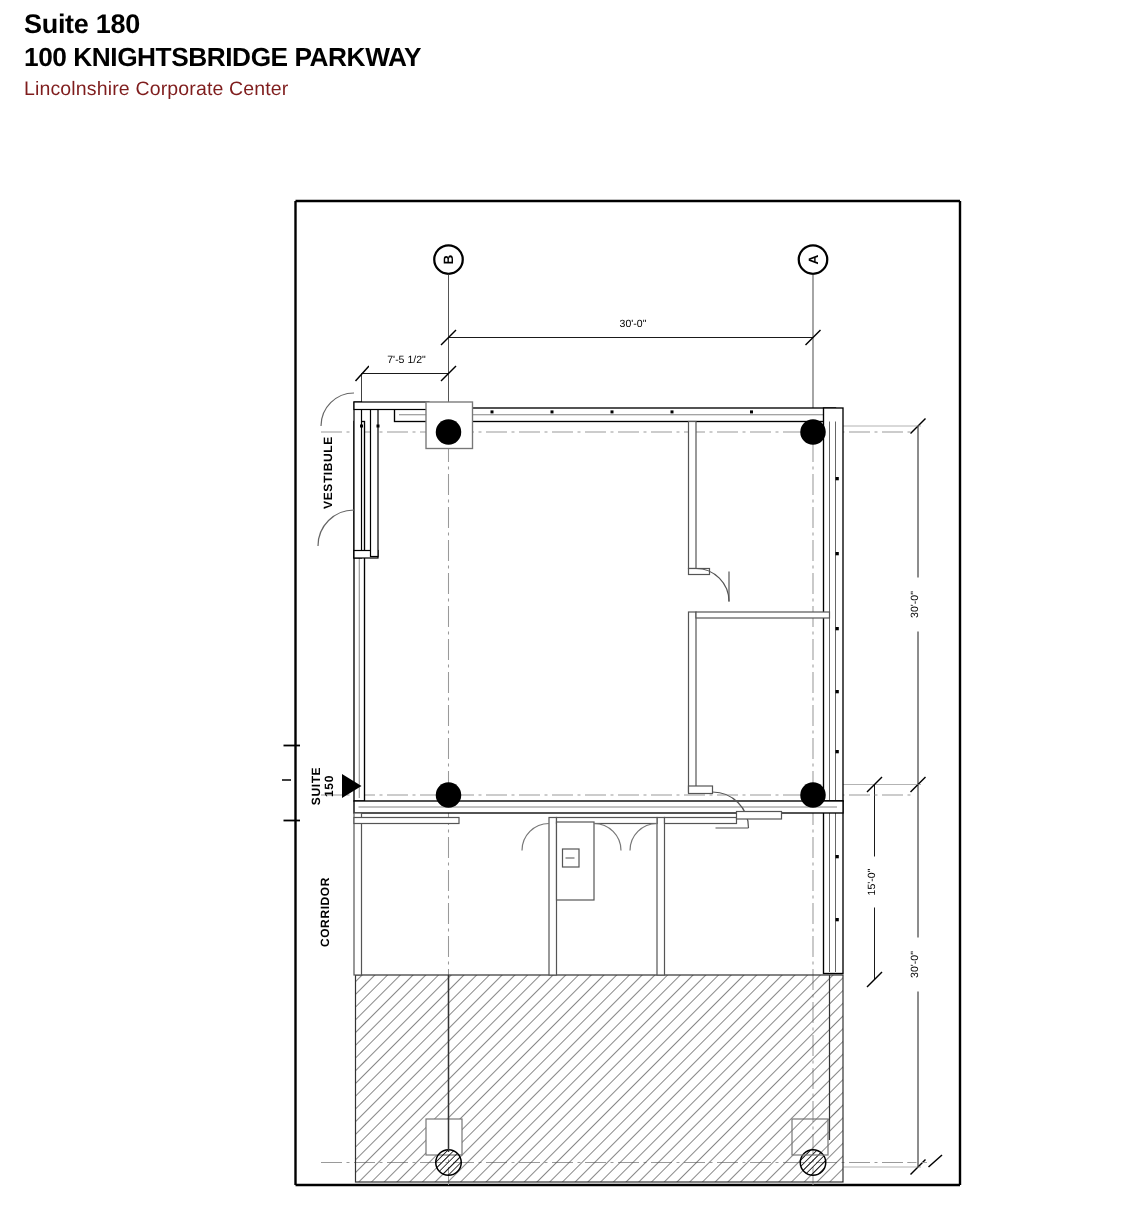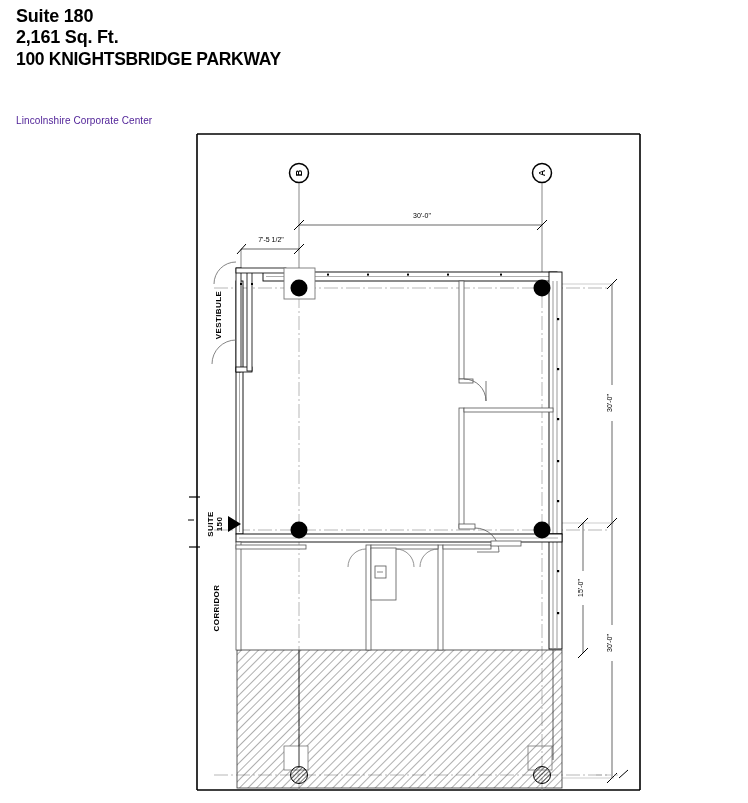--- a/index.html
+++ b/index.html
@@ -35,26 +35,25 @@
     line-height: 21px;
     letter-spacing: -0.2px;
   }
   #header .line-address {
     font-size: 17.5px;
     font-weight: bold;
     line-height: 22px;
     letter-spacing: -0.3px;
   }
   #header .line-center {
-    font-size: 10px;
+    font-size: 13px;
     font-weight: normal;
     line-height: 19px;
     letter-spacing: 0.1px;
-    color: #4c1d95;
-    margin-top: 41px;
+    color: #7f1d1d;
   }
 
   
   #plan-wrap {
     position: absolute;
     left: 0;
     top: 0;
     width: 748px;
     height: 803px;
   }
@@ -79,21 +78,20 @@
     font-size: 9px;
     font-weight: bold;
     fill: #000;
   }
 </style>
 </head>
 <body>
 
 <div id="header">
   <div class="line-suite">Suite 180</div>
-  <div class="line-area">2,161 Sq. Ft.</div>
   <div class="line-address">100 KNIGHTSBRIDGE PARKWAY</div>
   <div class="line-center">Lincolnshire Corporate Center</div>
 </div>
 
 <div id="plan-wrap">
 <svg id="plan-svg" width="748" height="803" viewBox="0 0 748 803" xmlns="http://www.w3.org/2000/svg">
 
   <defs>
     <pattern id="hatch45" width="6" height="6" patternUnits="userSpaceOnUse" patternTransform="rotate(45)">
       <line x1="0" y1="0" x2="0" y2="6" stroke="#4d4d4d" stroke-width="0.9"></line>

